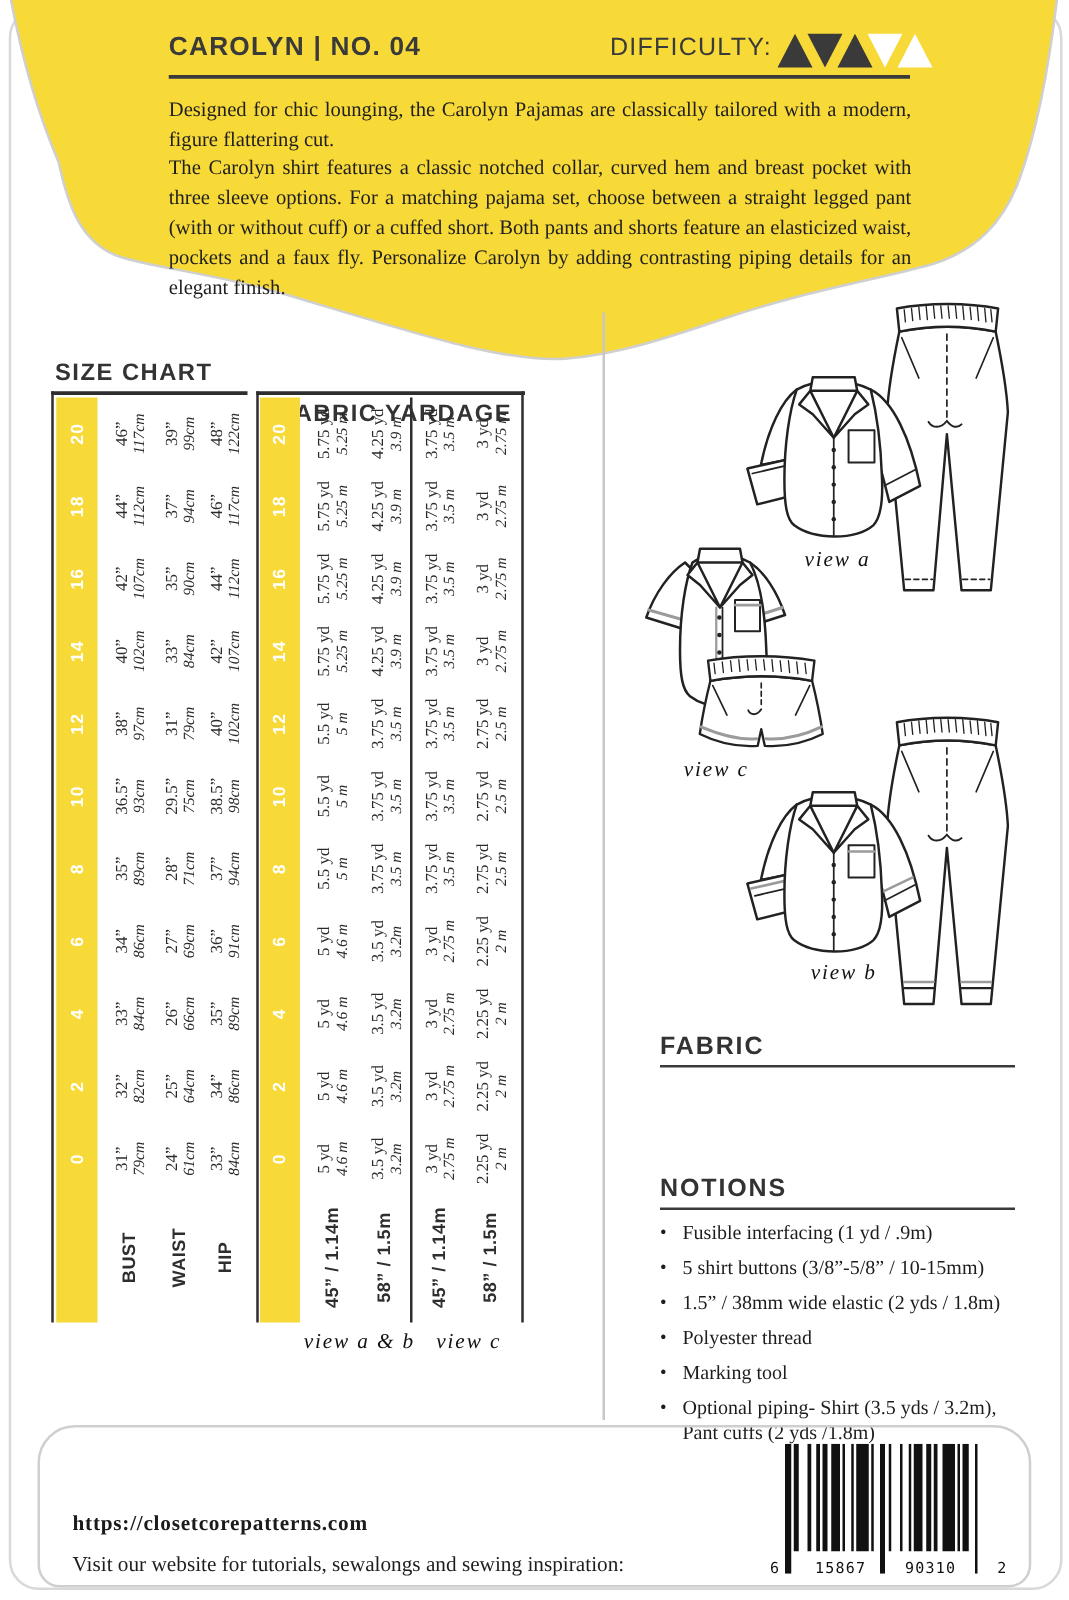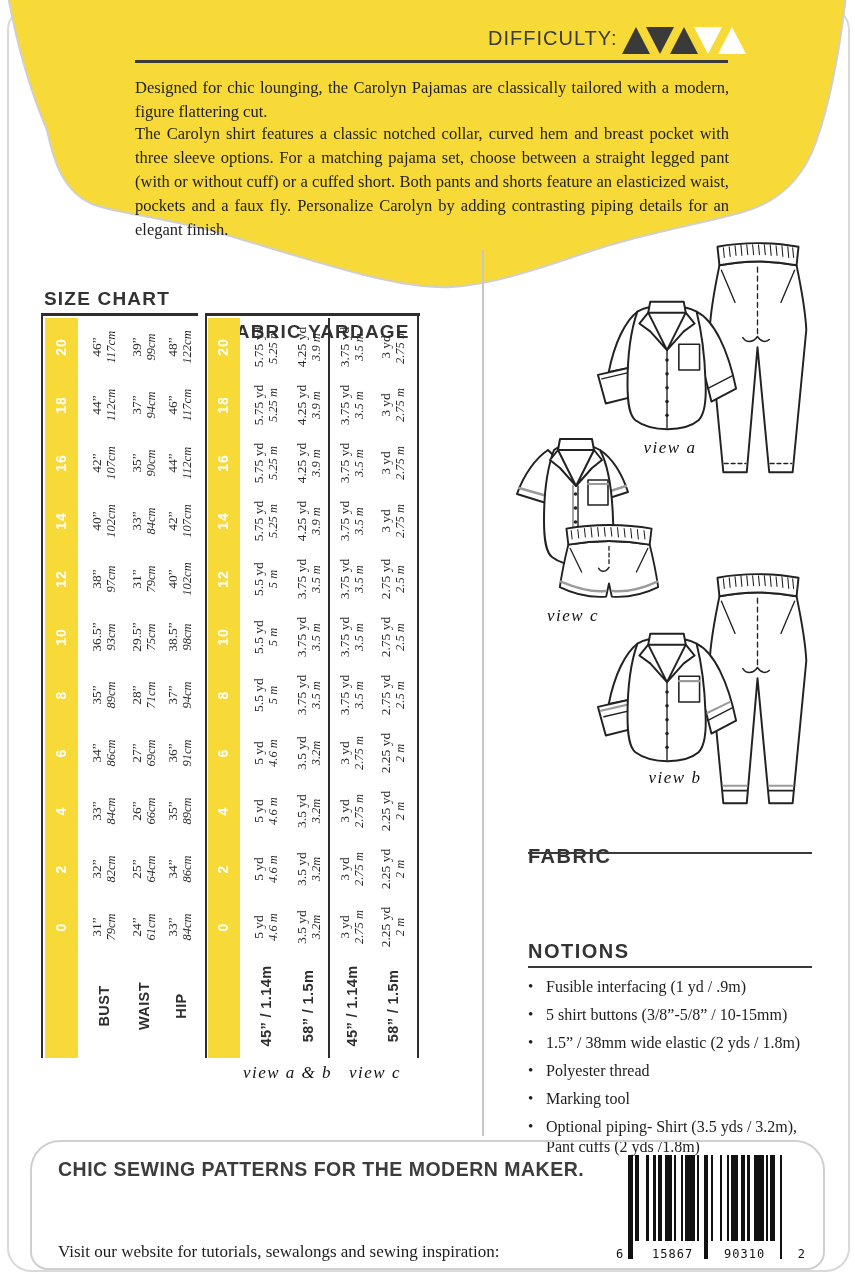--- a/index.html
+++ b/index.html
@@ -87,20 +87,21 @@
 
   <div id="outer-border"></div>
 
   <svg id="flap-svg" width="855" height="300" viewBox="0 0 855 300">
     <path d="M8,-4 C18,50 32,95 47,130 C55,168 66,193 92,204
              C118,214 170,218 230,236 C330,266 402,290 452,287
              C492,284 532,271 576,256 C640,234 690,226 740,213
              C782,202 804,176 816,142 C834,92 842,30 846,-4 Z" fill="#F7D937" stroke="#cfcfcf" stroke-width="2"></path>
   </svg>
 
+  <div id="flap-title">CAROLYN | NO. 04</div>
   <div id="difficulty-label">DIFFICULTY:</div>
   <svg id="difficulty-tris" width="130" height="34" viewBox="0 0 130 34">
       <polygon points="0,30 28,30 14,3" fill="#3a3a3a"></polygon>
       <polygon points="24,3 52,3 38,30" fill="#3a3a3a"></polygon>
       <polygon points="48,30 76,30 62,3" fill="#3a3a3a"></polygon>
       <polygon points="72,3 100,3 86,30" fill="#ffffff"></polygon>
       <polygon points="96,30 124,30 110,3" fill="#ffffff"></polygon>
     </svg>
   <div id="flap-rule"></div>
   <div id="flap-para1" class="flap-para">Designed for chic lounging, the Carolyn Pajamas are classically tailored with a modern, figure flattering cut.</div>
@@ -294,21 +295,21 @@
           <circle cx="80" cy="74" r="1.8"></circle>
           <circle cx="80" cy="88" r="1.8"></circle>
           <circle cx="80" cy="102" r="1.8"></circle>
           <circle cx="80" cy="116" r="1.8"></circle>
           <circle cx="80" cy="130" r="1.8"></circle>
         </g>
     </g>
   </svg>
   <div class="view-label" style="left:620px;top:768px;width:110px;">view b</div>
 
-  <div class="sec-title" style="left:528px;top:845px;">FABRIC</div>
+  <div class="sec-title" style="left:528px;top:826px;">FABRIC</div>
   <div class="sec-rule" style="left:528px;top:852px;"></div>
 
   <div class="sec-title" style="left:528px;top:940px;">NOTIONS</div>
   <div class="sec-rule" style="left:528px;top:966px;"></div>
   <div id="notions-list">
       <div class="notion-row">
         <span class="notion-bullet">•</span>
         <span>Fusible interfacing (1 yd / .9m)</span>
       </div>
       <div class="notion-row">
@@ -327,22 +328,22 @@
         <span class="notion-bullet">•</span>
         <span>Marking tool</span>
       </div>
       <div class="notion-row">
         <span class="notion-bullet">•</span>
         <span>Optional piping- Shirt (3.5 yds / 3.2m), Pant cuffs (2 yds /1.8m)</span>
       </div>
     </div>
 
   <div id="footer-box"></div>
-  <div id="footer-tagline">CHIC SEWING PATTERNS FOR THE MODERN MAKER.</div>
   <div id="footer-visit">Visit our website for tutorials, sewalongs and sewing inspiration:</div>
+  <div id="footer-url">https://closetcorepatterns.com</div>
 
   <div id="barcode">
     <div id="barcode-bars">
         <div class="bc-bar" style="width: 4.6px; height: 104px;"></div>
         <div class="bc-gap" style="width: 2.3px; height: 104px;"></div>
         <div class="bc-bar" style="width: 4.6px; height: 86px;"></div>
         <div class="bc-gap" style="width: 6.9px; height: 104px;"></div>
         <div class="bc-bar" style="width: 2.3px; height: 86px;"></div>
         <div class="bc-gap" style="width: 4.6px; height: 104px;"></div>
         <div class="bc-bar" style="width: 2.3px; height: 86px;"></div>

